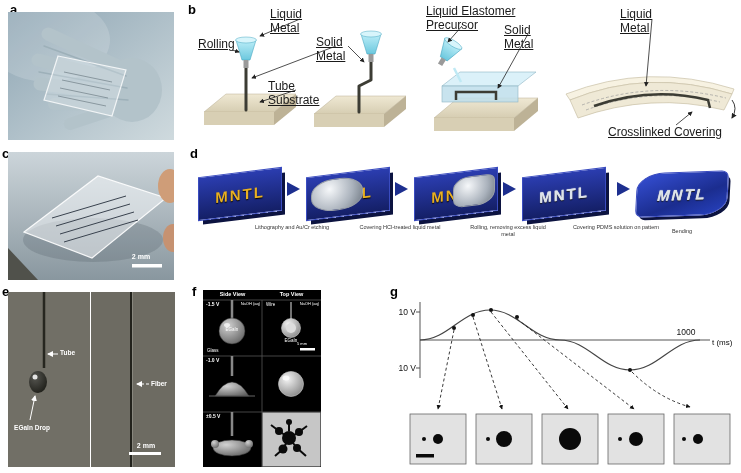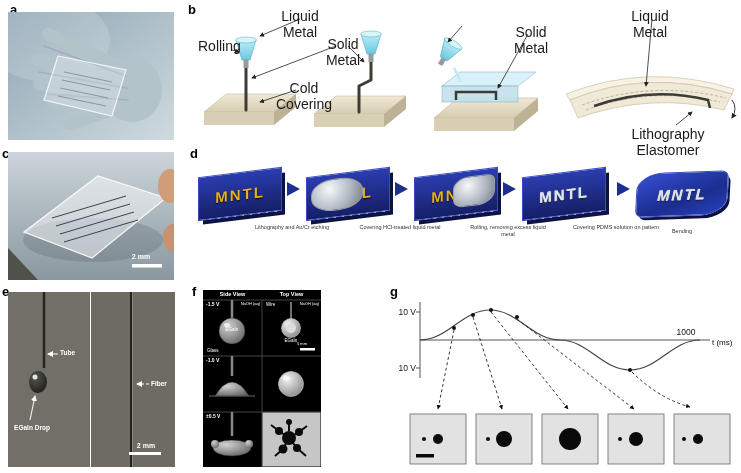--- a/index.html
+++ b/index.html
@@ -1,20 +1,20 @@
 <!DOCTYPE html>
 <html><head>
 <meta charset="utf-8">
 <style>
   * { margin:0; padding:0; box-sizing:border-box; }
   html,body { width:741px; height:473px; background:#fff; font-family:"Liberation Sans", sans-serif; }
   .fig { position:absolute; left:0; top:0; width:741px; height:473px; background:#fff; overflow:hidden; }
   .abs { position:absolute; }
   .plab { position:absolute; font-weight:bold; font-size:13px; color:#000; }
-  .ann { position:absolute; font-size:14px; line-height:1.15; color:#1a1a1a; text-align:center; white-space:pre-line; }
+  .ann { position:absolute; font-size:12px; line-height:1.15; color:#1a1a1a; white-space:pre-line;text-decoration:underline; }
   .cap { position:absolute; font-size:5.5px; line-height:1.25; color:#333; text-align:center; }
   .wlab { position:absolute; color:#fff; line-height:1.1; }
   .chip { position:absolute; width:84px; height:44px; background:linear-gradient(180deg,#2b3db0,#141f66);
           border:1px solid #3a4cc0; box-shadow:4px 5px 0 -1px #0c1340; transform:skewY(-7deg);
           display:flex; align-items:center; justify-content:center; }
   .chip .txt { font-weight:bold; font-size:15px; letter-spacing:2px; color:#e8b023; text-shadow:0 1px 1px #000; z-index:1; }
   .chip .txt.silver { color:#dde3ea; text-shadow:0 0 1px #fff, 0 1px 1px #000; }
   .blob { position:absolute; background:radial-gradient(circle at 35% 30%, #f6f8fa, #aab2bc 60%, #6d7680);
           border:0.5px solid #9aa0a8; z-index:2; }
   .chip5 { transform:skewY(-5deg) rotate(3deg); background:linear-gradient(160deg,#3650d6,#1b2d8f 60%,#2742c0);
@@ -133,24 +133,25 @@
       <line x1="266" y1="20" x2="252" y2="36" marker-end="url(#mB)"></line>
       <line x1="332" y1="28" x2="302" y2="82" marker-end="url(#mB)"></line>
       <line x1="456" y1="13" x2="450" y2="80" marker-end="url(#mB)"></line>
       <line x1="480" y1="119" x2="496" y2="106" marker-end="url(#mB)"></line>
     </g>
   </svg>
 
   <div class="ann" style="left:270px;top:8px;width:60px">Liquid Metal</div>
   <div class="ann" style="left:198px;top:38px;width:34px">Rolling</div>
   <div class="ann" style="left:316px;top:36px;width:54px">Solid Metal</div>
-  <div class="ann" style="left:268px;top:80px;width:72px">Cold Covering</div>
+  <div class="ann" style="left:268px;top:80px;width:72px">Tube Substrate</div>
+  <div class="ann" style="left:426px;top:5px;width:92px">Liquid Elastomer Precursor</div>
   <div class="ann" style="left:504px;top:24px;width:54px">Solid Metal</div>
   <div class="ann" style="left:620px;top:8px;width:60px">Liquid Metal</div>
-  <div class="ann" style="left:608px;top:126px;width:120px">Lithography Elastomer</div>
+  <div class="ann" style="left:608px;top:126px;width:120px">Crosslinked Covering</div>
 
   <svg class="abs" style="left:8px;top:152px" width="166" height="128" viewBox="0 0 166 128">
     <defs>
       <linearGradient id="cG" x1="0" y1="0" x2="0" y2="1">
         <stop offset="0" stop-color="#ccd5da"></stop>
           <stop offset="1" stop-color="#89979f"></stop>
       </linearGradient>
     </defs>
     <rect width="166" height="128" fill="url(#cG)"></rect>
     <ellipse cx="85" cy="88" rx="70" ry="22" fill="rgba(50,60,70,0.18)"></ellipse>

